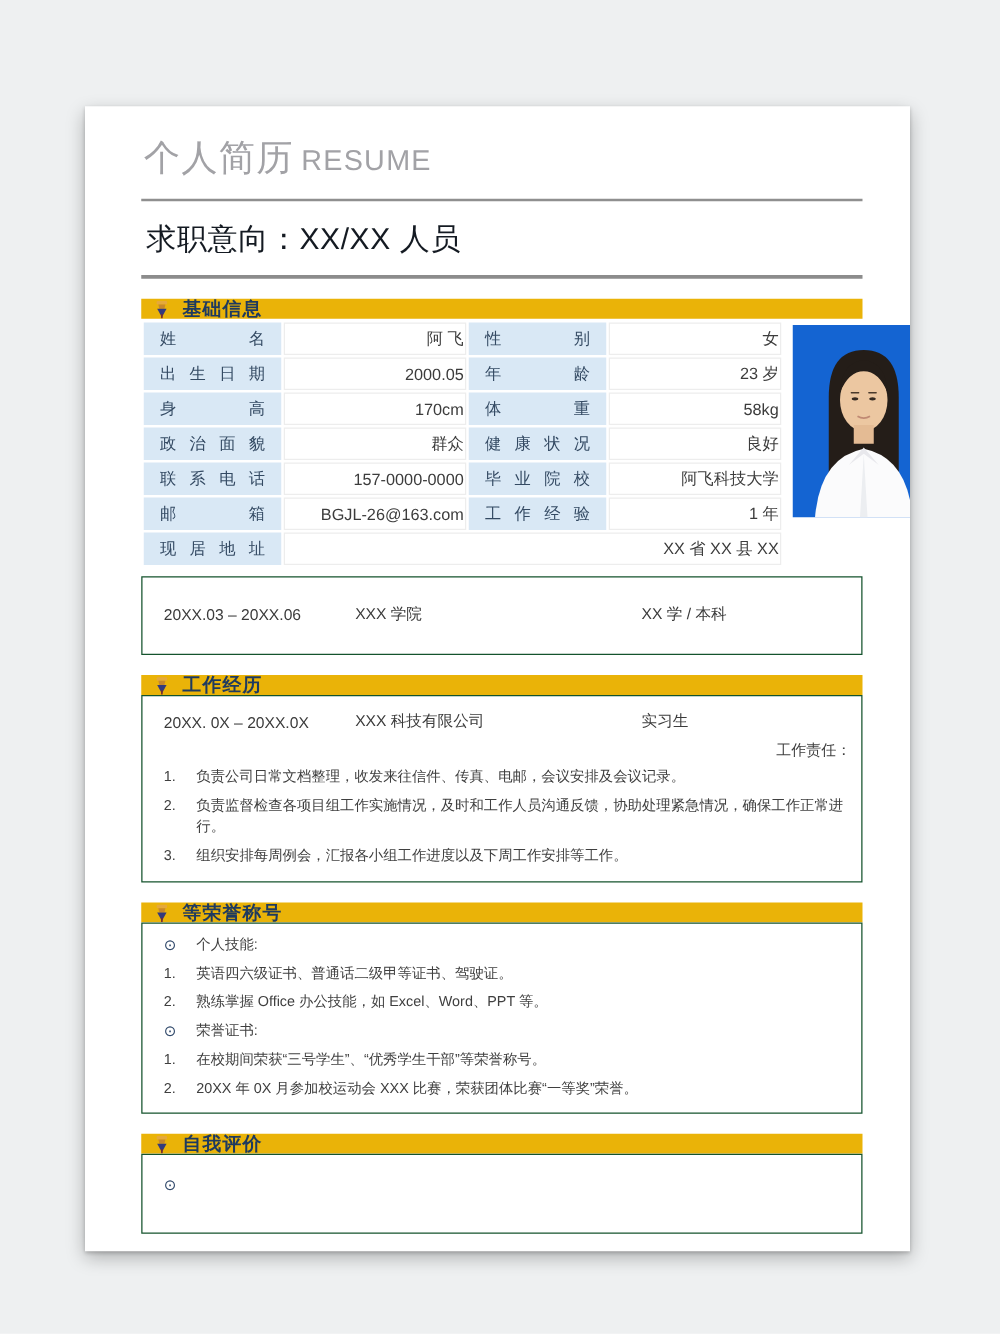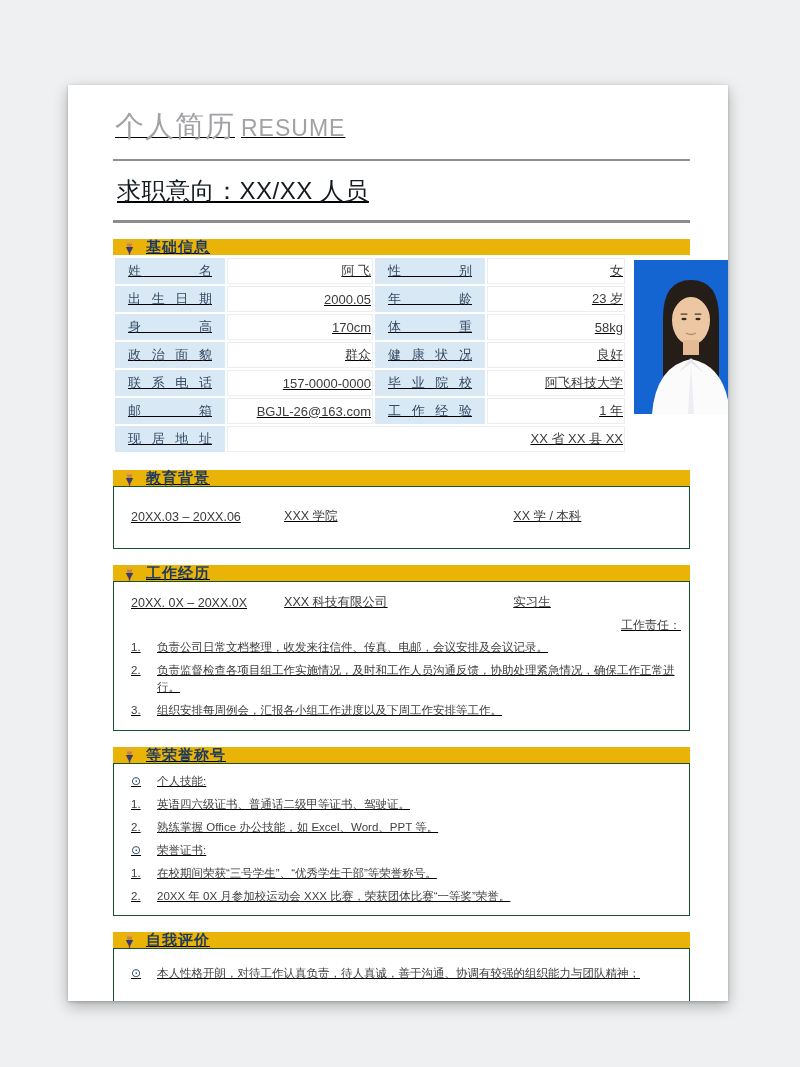--- a/index.html
+++ b/index.html
@@ -9,21 +9,20 @@
     font-family:"Liberation Sans","DejaVu Sans",sans-serif;
     position:relative;overflow:hidden;
   }
   .page{
     position:absolute;left:68px;top:85px;
     width:660px;height:916px;box-sizing:border-box;
     background:#ffffff;
     padding:16px 38px 0 45px;
     box-shadow:0 5px 14px rgba(0,0,0,.28),0 1px 3px rgba(0,0,0,.2);
     overflow:hidden;
-    text-decoration:underline;
   }
   
   .title-row{
     padding:6px 2px 12px;
     border-bottom:2px solid #8f8f8f;
     color:#a2a2a6;
   }
   .t-cn{font-size:29px;letter-spacing:1px;}
   .t-en{font-size:23px;letter-spacing:1px;margin-left:6px;}
   .objective{
@@ -162,29 +161,20 @@
         </tr>
         <tr>
           <td class="lbl">现居地址</td>
           <td class="val" colspan="3">XX 省 XX 县 XX</td>
         </tr>
       </tbody>
     </table>
   </section>
 
   <section class="sec">
-    <div class="sec-h">
-      <svg class="pin" viewBox="0 0 16 16">
-        <rect x="3.5" y="0.8" width="9" height="3" rx="1" fill="#e5a93b"></rect>
-        <polygon points="5,3.8 11,3.8 10.2,7.5 5.8,7.5" fill="#c8882a"></polygon>
-        <polygon points="4,7.5 12,7.5 8,14.8" fill="#333a7d"></polygon>
-        <rect x="7.3" y="12" width="1.4" height="3.6" fill="#7a2c2c"></rect>
-      </svg>
-      <span>教育背景</span>
-    </div>
     <div class="box edu-box">
       <div class="entry">
         <span class="c1">20XX.03 – 20XX.06</span>
         <span class="c2">XXX 学院</span>
         <span class="c3">XX 学 /  本科</span>
       </div>
     </div>
   </section>
 
   <section class="sec">
@@ -263,21 +253,20 @@
         <rect x="3.5" y="0.8" width="9" height="3" rx="1" fill="#e5a93b"></rect>
         <polygon points="5,3.8 11,3.8 10.2,7.5 5.8,7.5" fill="#c8882a"></polygon>
         <polygon points="4,7.5 12,7.5 8,14.8" fill="#333a7d"></polygon>
         <rect x="7.3" y="12" width="1.4" height="3.6" fill="#7a2c2c"></rect>
       </svg>
       <span>自我评价</span>
     </div>
     <div class="box self-box">
       <div class="li">
         <span class="blt">⊙</span>
-        <span class="txt">本人性格开朗，对待工作认真负责，待人真诚，善于沟通、协调有较强的组织能力与团队精神；</span>
       </div>
       <div class="li">
         
         
       </div>
 
     </div>
   </section>
 
 </div>

